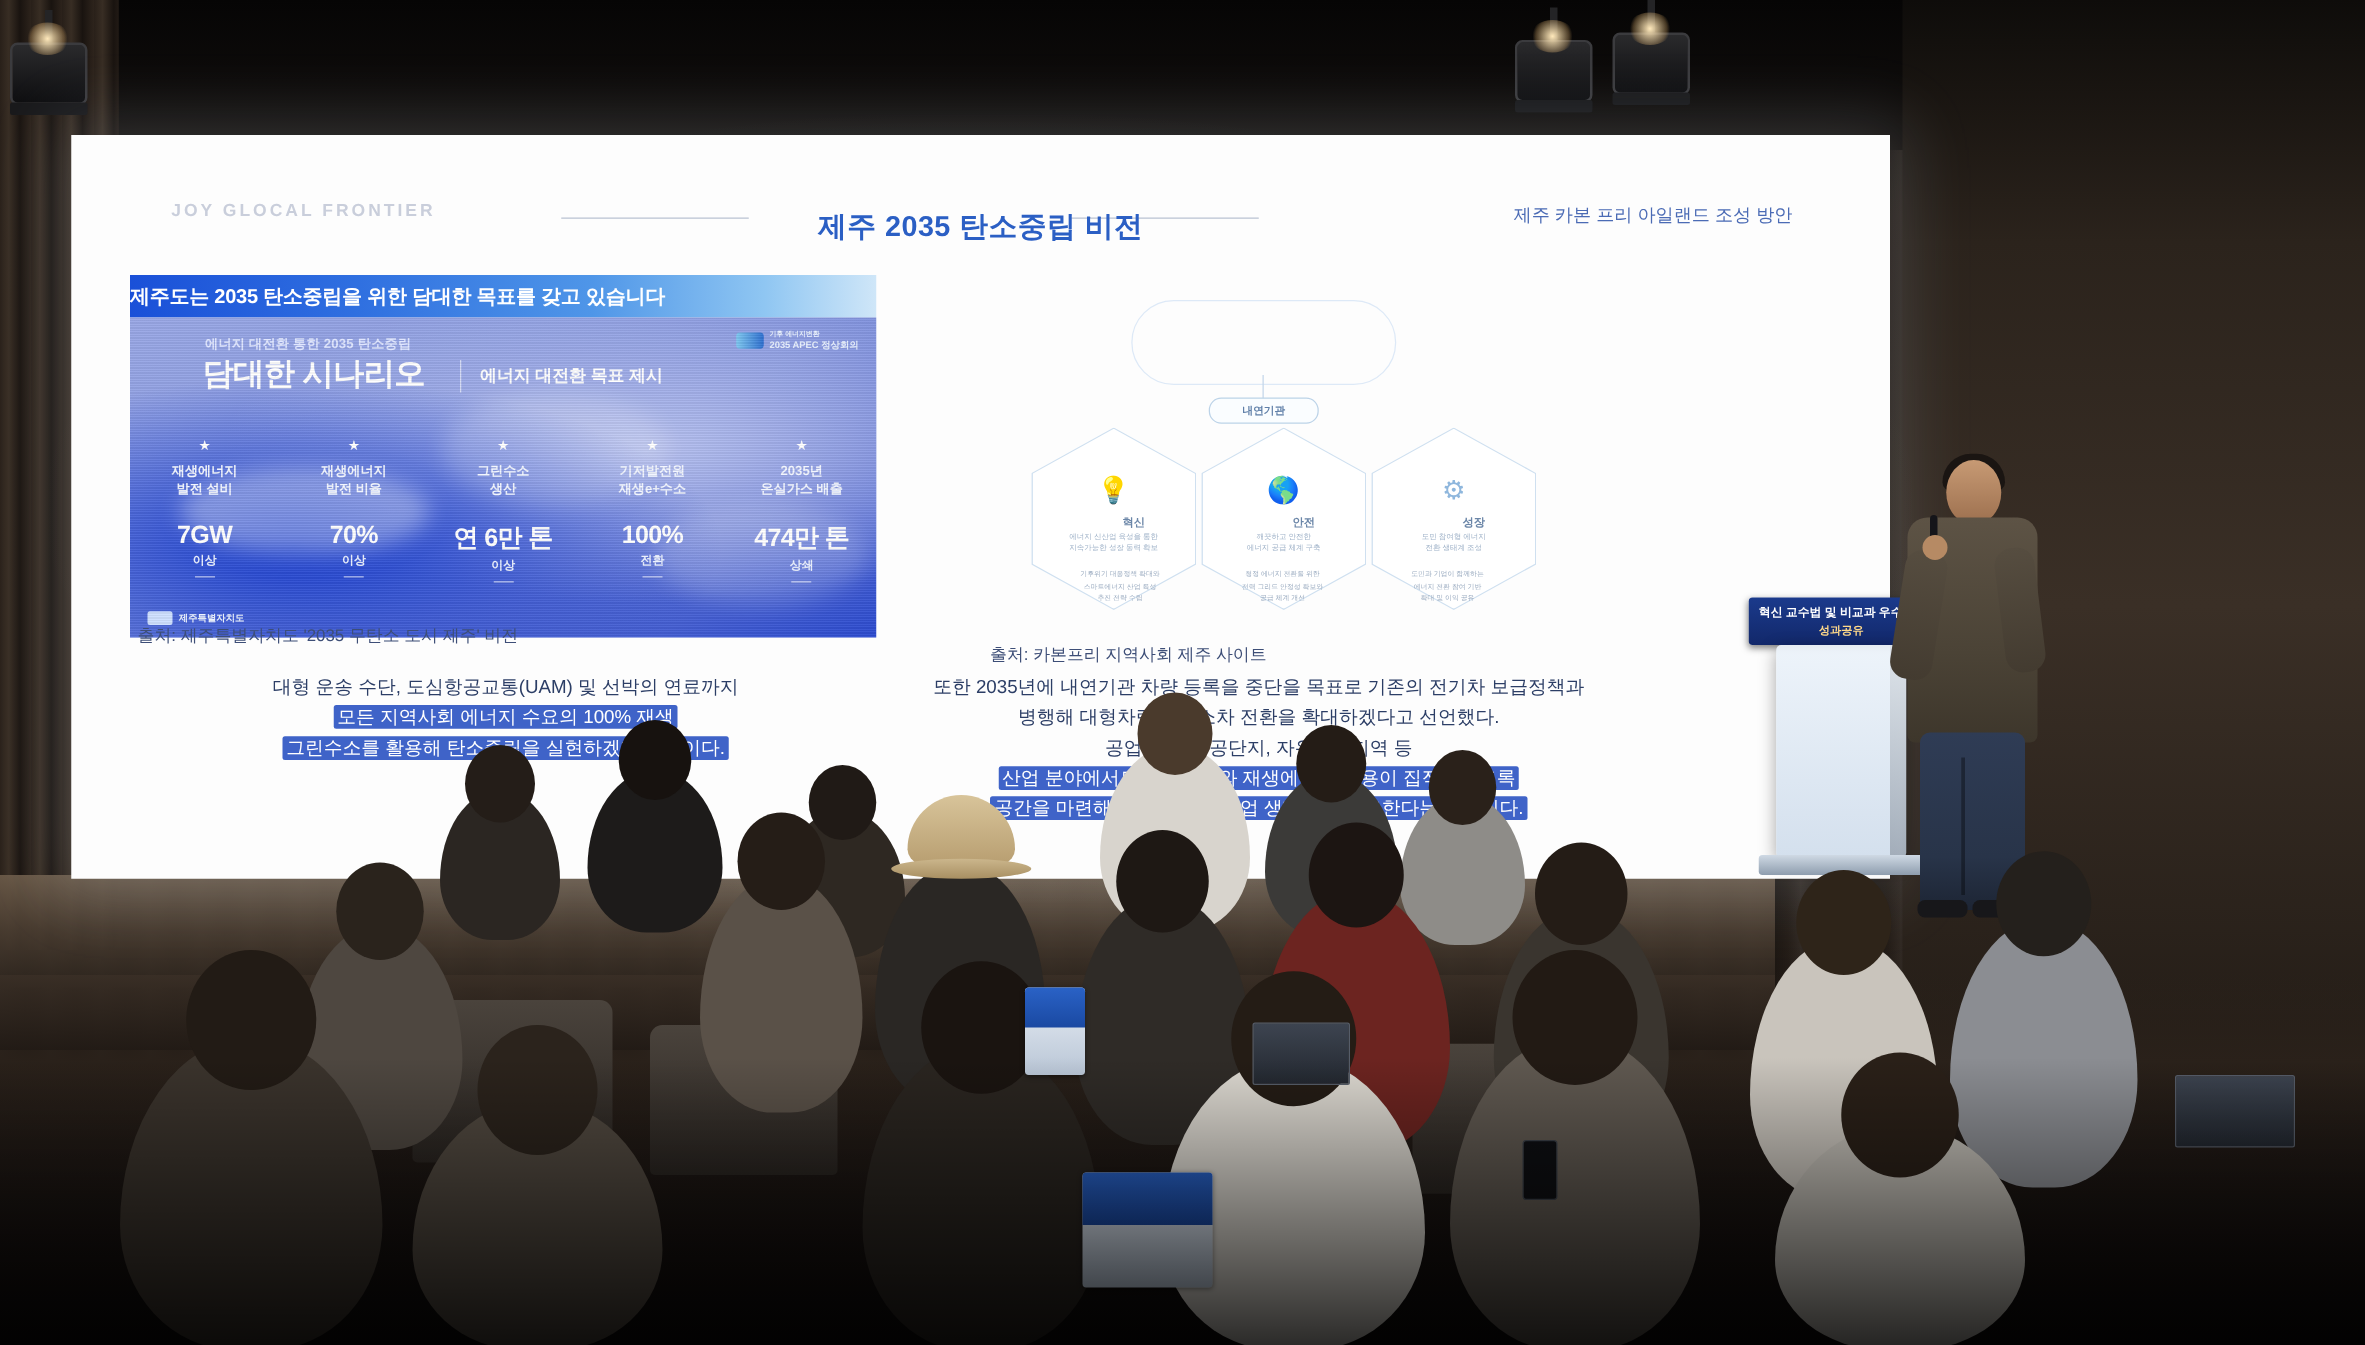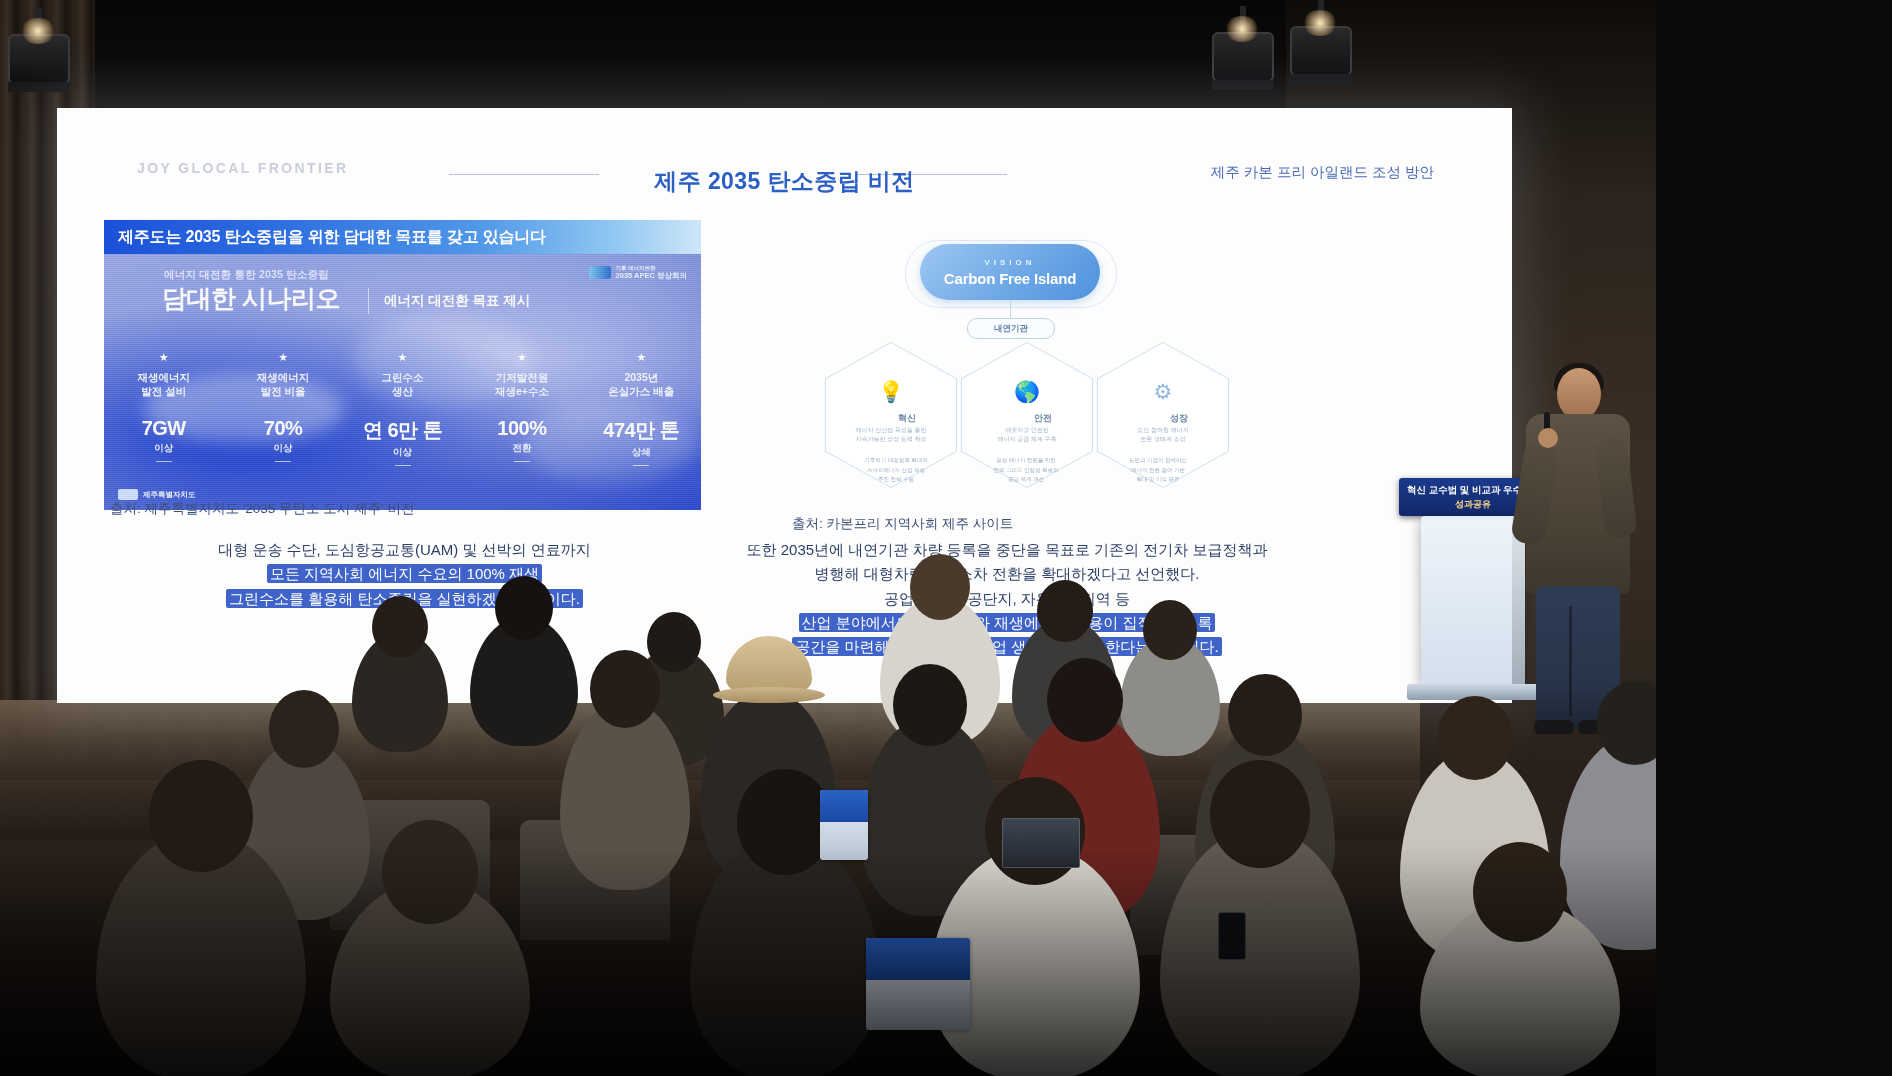--- a/index.html
+++ b/index.html
@@ -1,17 +1,17 @@
 <!DOCTYPE html>
 <html><head>
 <meta charset="utf-8">
 <style>
   html,body{margin:0;padding:0;background:#0b0a09;}
   body{font-family:"Liberation Sans","DejaVu Sans",sans-serif;}
-  #stage{position:relative;width:1656px;height:1076px;overflow:hidden;
+  #stage{position:relative;width:1892px;height:1076px;overflow:hidden;
     background:#14b8a6;}
 
   
   .curtain{position:absolute;inset:0;
     background:
       linear-gradient(180deg,#0c0a09 0%,#17130f 6%,#241c16 16%,#2e251d 40%,#271f19 70%,#120f0c 100%);
   }
   .curtain-folds{position:absolute;inset:0;
     background:repeating-linear-gradient(90deg,
       rgba(255,255,255,0.055) 0px,
@@ -57,21 +57,21 @@
   .hdr-line.r{left:800px;width:150px;}
   .slide-title{position:absolute;left:0;top:58px;width:1455px;text-align:center;
     font-size:23px;font-weight:700;color:#2b5fc4;letter-spacing:.4px;}
   .hdr-right{position:absolute;right:78px;top:55px;font-size:14.5px;color:#4b6bb5;}
 
   
   .panel-left{position:absolute;left:47px;top:112px;width:597px;}
   .blue-bar{height:34px;width:597px;
     background:linear-gradient(90deg,#1a50d8 0%,#2f6fe0 30%,#4f96e8 62%,#8fc6f2 85%,#cfe6f8 100%);
     display:flex;align-items:center;}
-  .blue-bar span{color:#ffffff;font-size:16px;font-weight:700;padding-left:14px;letter-spacing:-.2px;}
+  .blue-bar span{color:#ffffff;font-size:16px;font-weight:700;letter-spacing:-.2px;}
   .img-card{position:relative;width:597px;height:256px;overflow:hidden;
     background:
       radial-gradient(ellipse at 22% 72%, #1b3fd0 0%, rgba(27,63,208,0) 52%),
       radial-gradient(ellipse at 70% 40%, #b6c0ef 0%, rgba(182,192,239,0) 58%),
       linear-gradient(160deg,#9aa8e6 0%,#8e9ee2 26%,#7e90dd 48%,#5f74d6 70%,#2c4bd0 100%);}
   .img-card:after{content:"";position:absolute;inset:0;
     background:repeating-linear-gradient(0deg,rgba(255,255,255,.05) 0 1px,rgba(0,0,0,.05) 1px 2px);}
   .cloud{position:absolute;border-radius:50%;filter:blur(9px);background:rgba(255,255,255,.36);}
   .eyebrow{position:absolute;left:60px;top:14px;color:#dfe6ff;font-size:10.5px;font-weight:700;letter-spacing:.2px;}
   .scenario{position:absolute;left:58px;top:28px;color:#ffffff;font-size:25px;font-weight:700;letter-spacing:-.5px;}
@@ -300,24 +300,20 @@
           <div class="m"></div>
           <div class="t">제주특별자치도</div>
         </div>
       </div>
     </div>
 
     <div class="src left">출처: 제주특별자치도 '2035 무탄소 도시 제주' 비전</div>
 
     <div class="panel-right">
       <div class="pill-wave"></div>
-      <div class="vision-pill">
-        <div class="v">VISION</div>
-        <div class="t">Carbon Free Island</div>
-      </div>
       <div class="stem"></div>
       <div class="core-tag">내연기관</div>
 
       <div class="hexrow">
         <div class="hex">
           <div class="outline"></div>
             <div class="inner"></div>
           <div class="ic">💡</div>
           <div class="nm">혁신</div>
           <div class="ds" style="white-space:pre-line">에너지 신산업 육성을 통한

